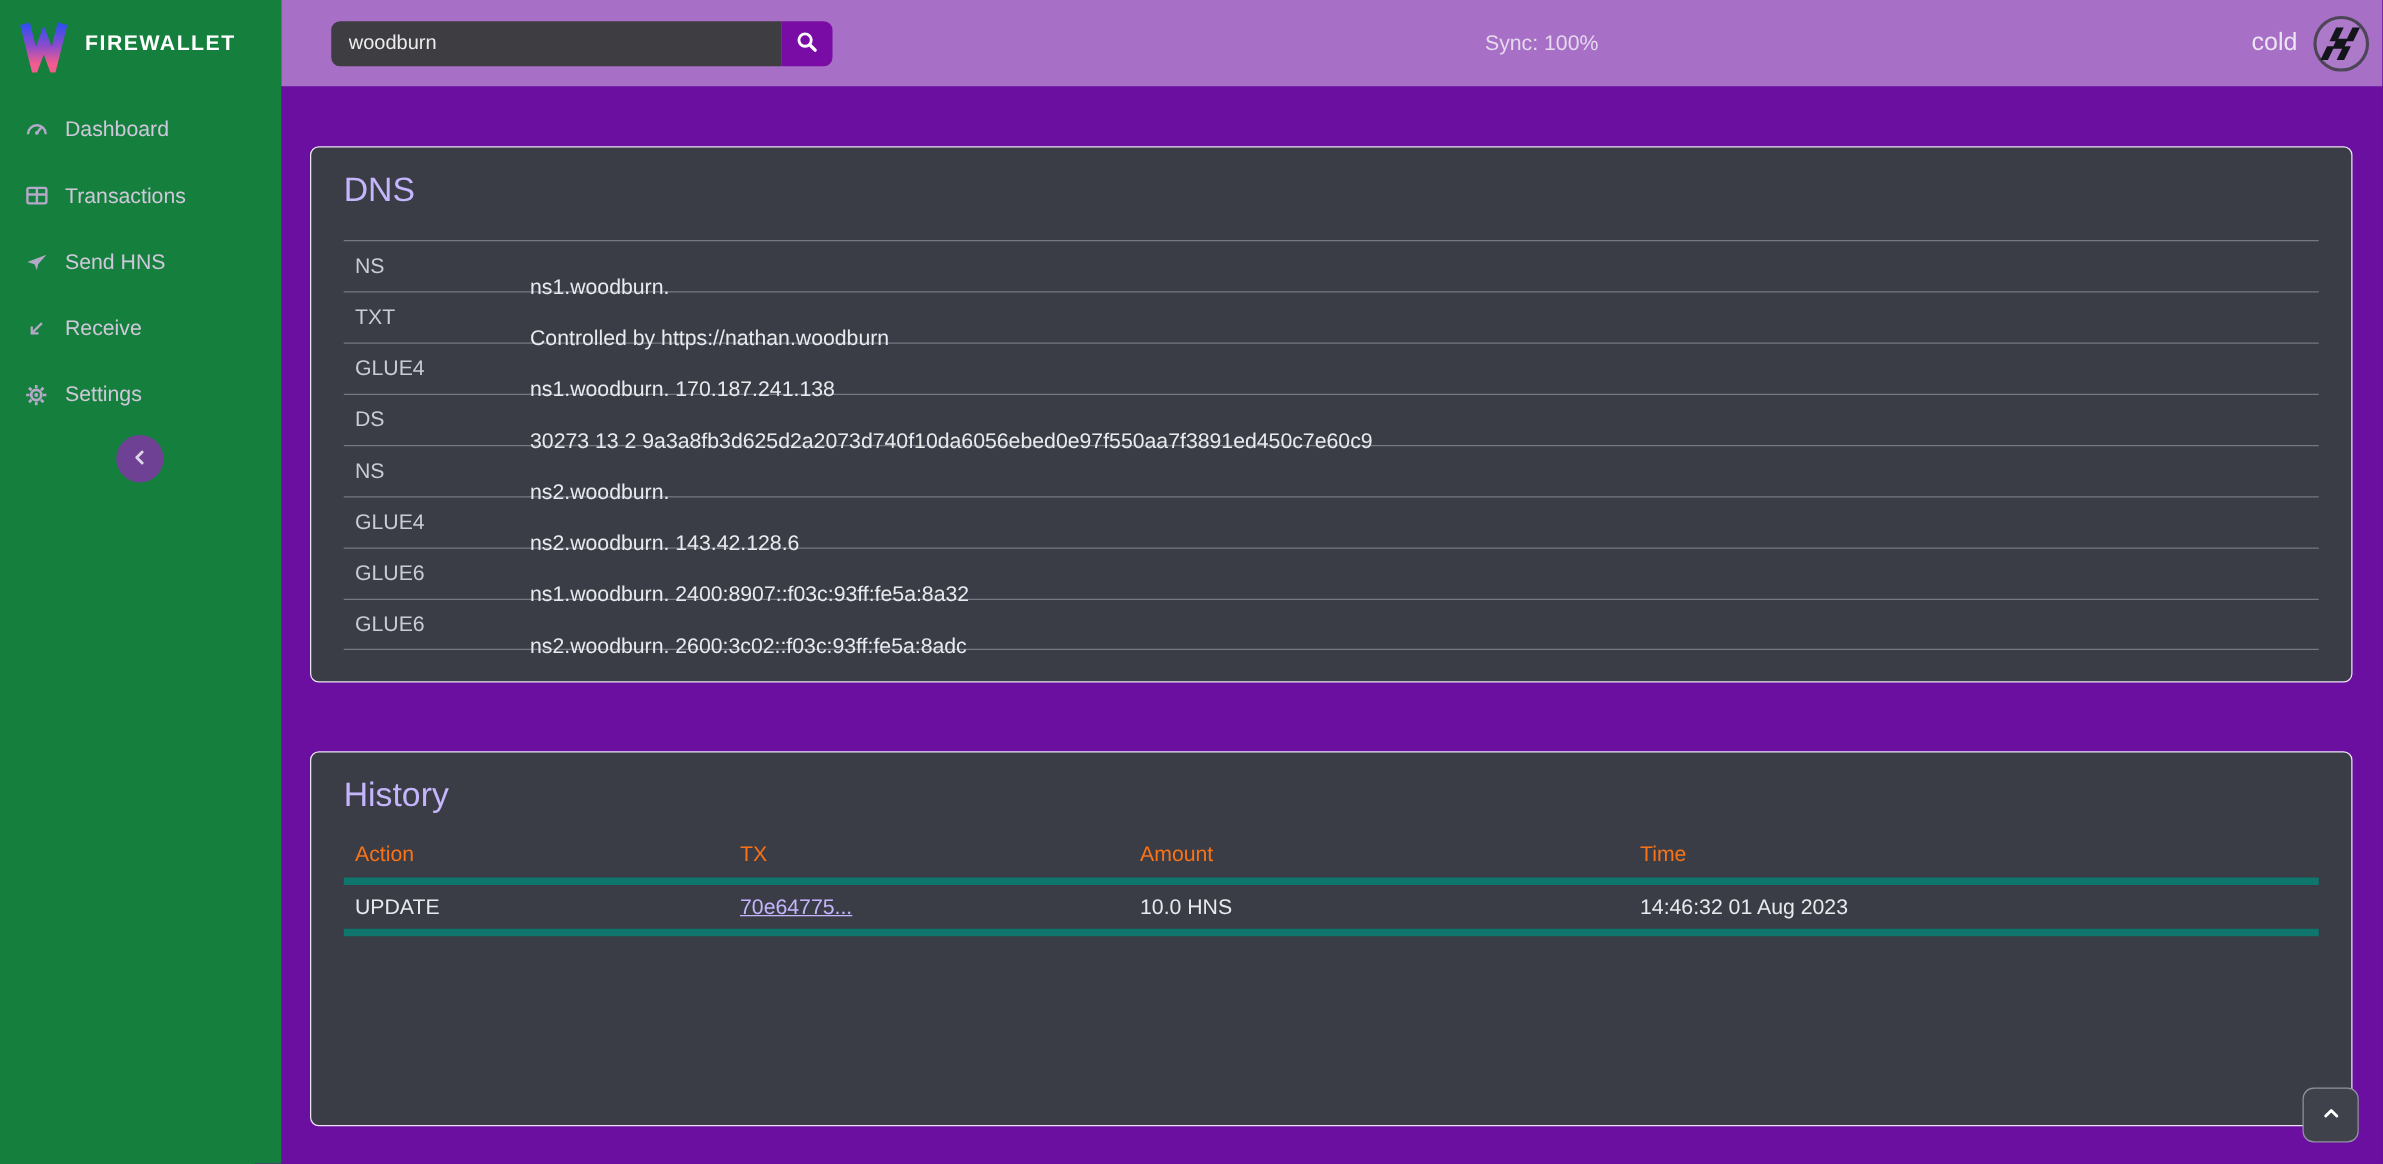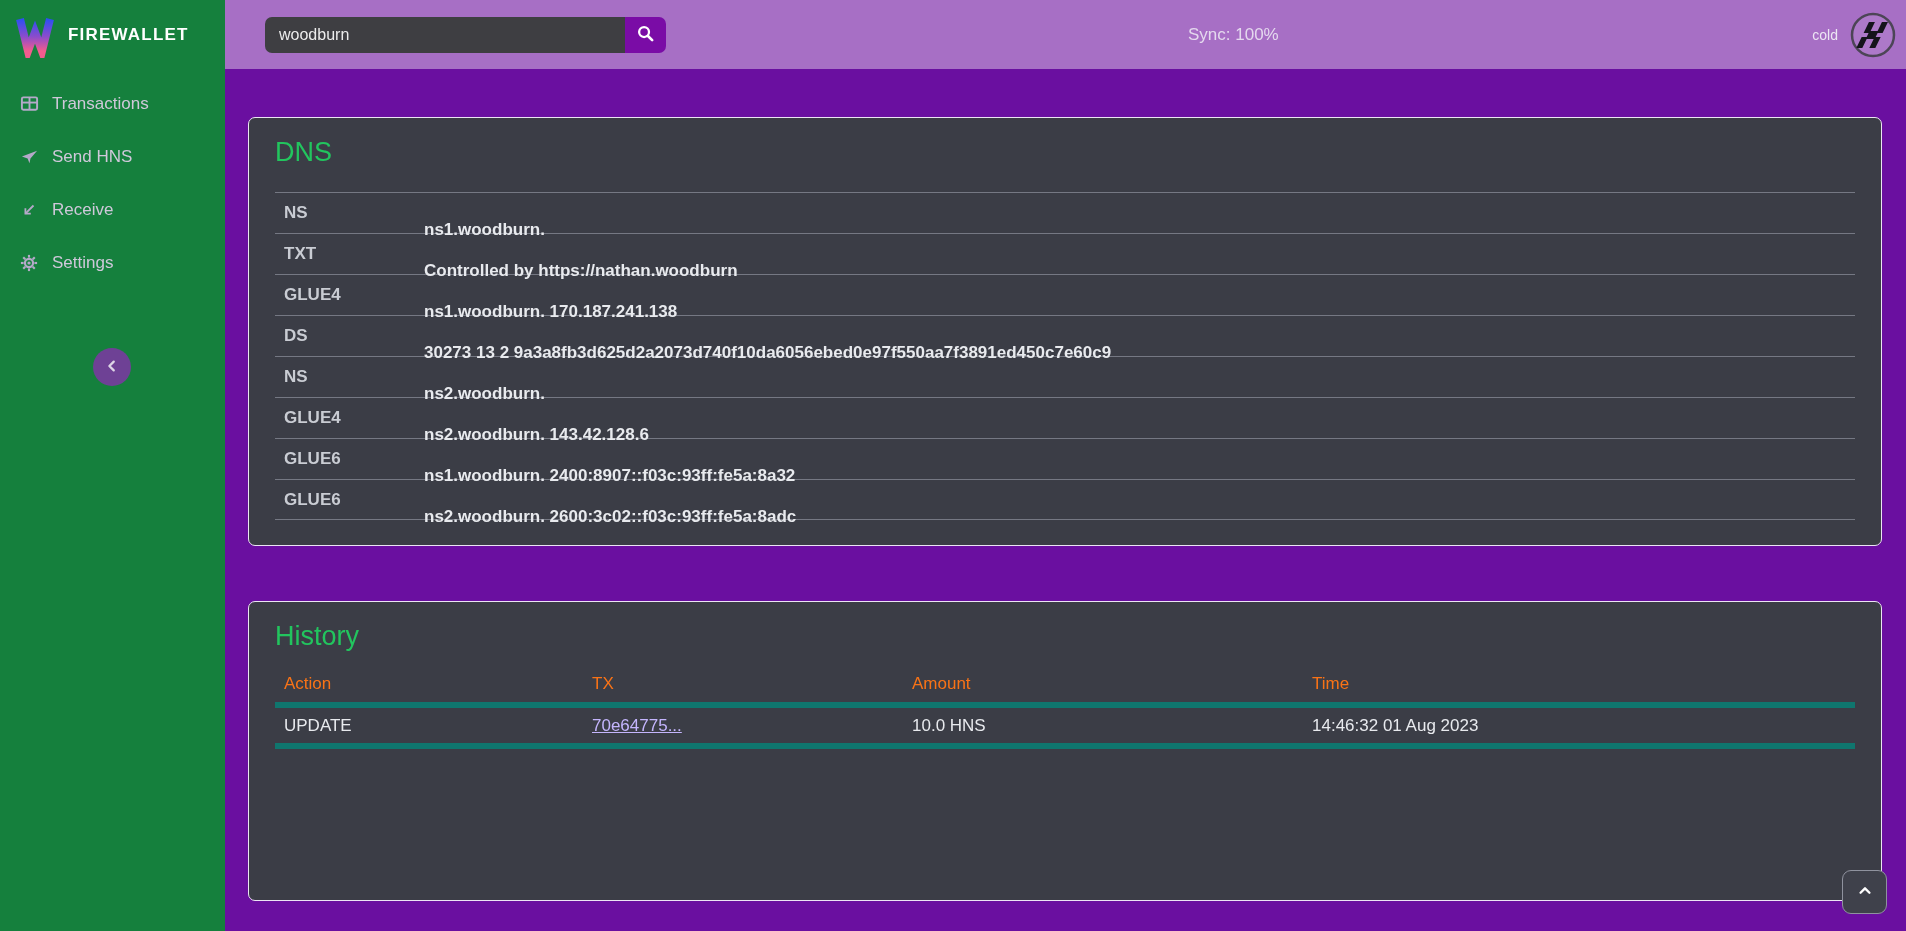--- a/index.html
+++ b/index.html
@@ -46,43 +46,43 @@
     border-radius:0 7px 7px 0; display:flex; align-items:center; justify-content:center;
   }
   .sync-label{
     position:absolute; left:963px; top:0; height:69px; line-height:69px;
     color:#e4d9ee; font-size:17px;
   }
   .top-right{
     position:absolute; right:10px; top:0; height:69px;
     display:flex; align-items:center; gap:12px;
   }
-  .cold-label{ color:#ece5f3; font-size:14px; }
+  .cold-label{ color:#ece5f3; font-size:20px; }
   .wallet-icon{ width:46px; height:46px; }
 
   
   .main{ position:absolute; left:225px; top:69px; right:0; bottom:0; overflow:hidden; }
   .card{
     margin-left:23px; width:1634px; background:#3b3d46;
     border:1px solid #ece4f4; border-radius:7px; color:#e8e9ec;
   }
   .domain-card{ margin-top:19px; height:162px; padding:21px 26px; position:relative; }
   .domain-title{ font-size:28px; font-weight:400; color:#f3f2f5; }
   .domain-status{ margin-top:7px; font-size:16px; color:#b7bac2; letter-spacing:.5px; }
   .domain-owner{ margin-top:5px; font-size:16px; color:#c3c6cd; }
   .domain-actions{ margin-top:12px; display:flex; gap:36px; }
   .btn{
     background:#7d10a8; color:#fdf8ff; border:none; border-radius:8px;
     padding:10px 23px; font-size:17px; cursor:pointer; font-family:"Liberation Sans",sans-serif;
   }
   .domain-expires{ position:absolute; right:26px; top:18px; font-size:28px; color:#d9dbe1; }
 
   .dns-card{ margin-top:48px; height:429px; padding:19px 26px; }
-  .section-title{ font-size:27px; font-weight:400; color:#22c55e; }
-  .dns-table{ margin-top:24px;font-weight:bold; }
+  .section-title{ font-size:27px; font-weight:400; color:#c4b5fd; }
+  .dns-table{ margin-top:24px; }
   .dns-row{
     display:flex; align-items:center; height:41px;
     border-top:1px solid #757883; font-size:17px; padding-left:9px;
   }
   .dns-row:last-child{ border-bottom:1px solid #757883; }
   .dns-type{ width:140px; flex:0 0 auto; color:#c9ccd3; }
   .dns-value{ color:#e8eaee;margin-top:34px; }
 
   .history-card{ margin-top:55px; height:300px; padding:19px 26px; }
   .h-table{ margin-top:14px; }
@@ -117,20 +117,30 @@
         <path d="M8 7 L16 39 L23 20 L30 39 L38 7" stroke="url(#wgrad)" stroke-width="8" fill="none"></path>
       </svg>
     </span>
     <span class="brand-name">FIREWALLET</span>
   </div>
 
   <nav class="nav">
     <div class="nav-item">
       <span class="icon">
         <svg viewBox="0 0 20 20" width="19" height="19">
+            <path d="M2.5 14a7.5 7.5 0 0 1 15 0" fill="none" stroke="currentColor" stroke-width="2"></path>
+            <line x1="10" y1="13" x2="14" y2="8" stroke="currentColor" stroke-width="2"></line>
+            <circle cx="10" cy="13" r="1.6" fill="currentColor"></circle>
+          </svg>
+      </span>
+      <span>Dashboard</span>
+    </div>
+    <div class="nav-item">
+      <span class="icon">
+        <svg viewBox="0 0 20 20" width="19" height="19">
             <rect x="2" y="3.5" width="16" height="13" rx="1.5" fill="none" stroke="currentColor" stroke-width="2"></rect>
             <line x1="2" y1="9" x2="18" y2="9" stroke="currentColor" stroke-width="2"></line>
             <line x1="10" y1="3.5" x2="10" y2="16.5" stroke="currentColor" stroke-width="2"></line>
           </svg>
       </span>
       <span>Transactions</span>
     </div>
     <div class="nav-item">
       <span class="icon">
         <svg viewBox="0 0 20 20" width="19" height="19">

